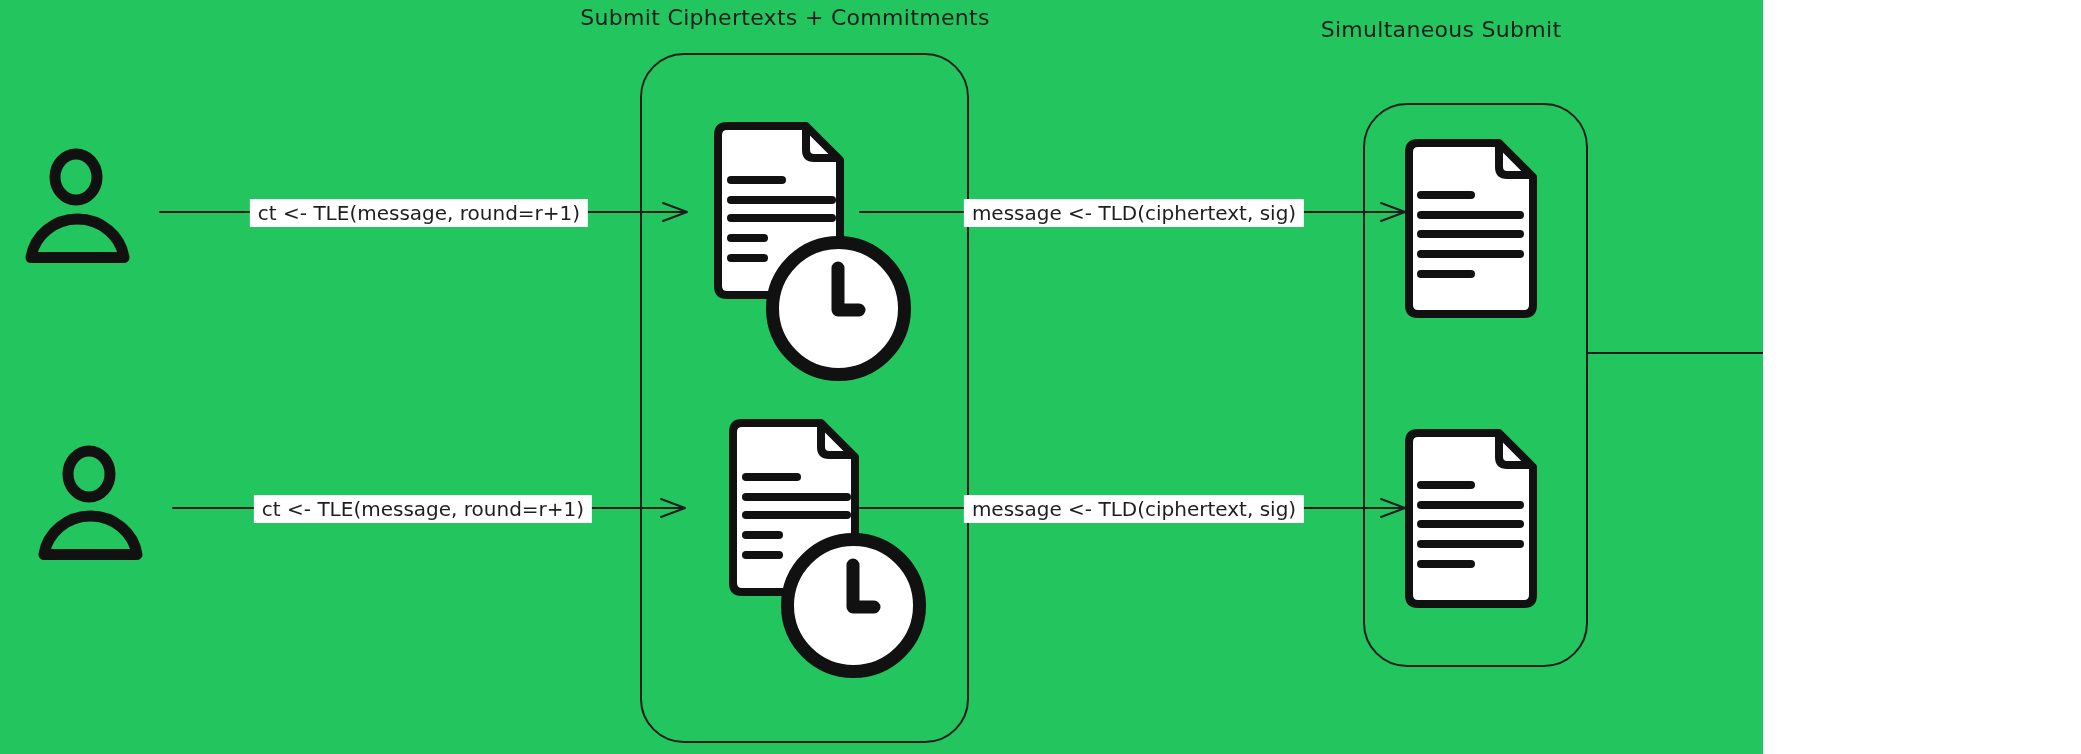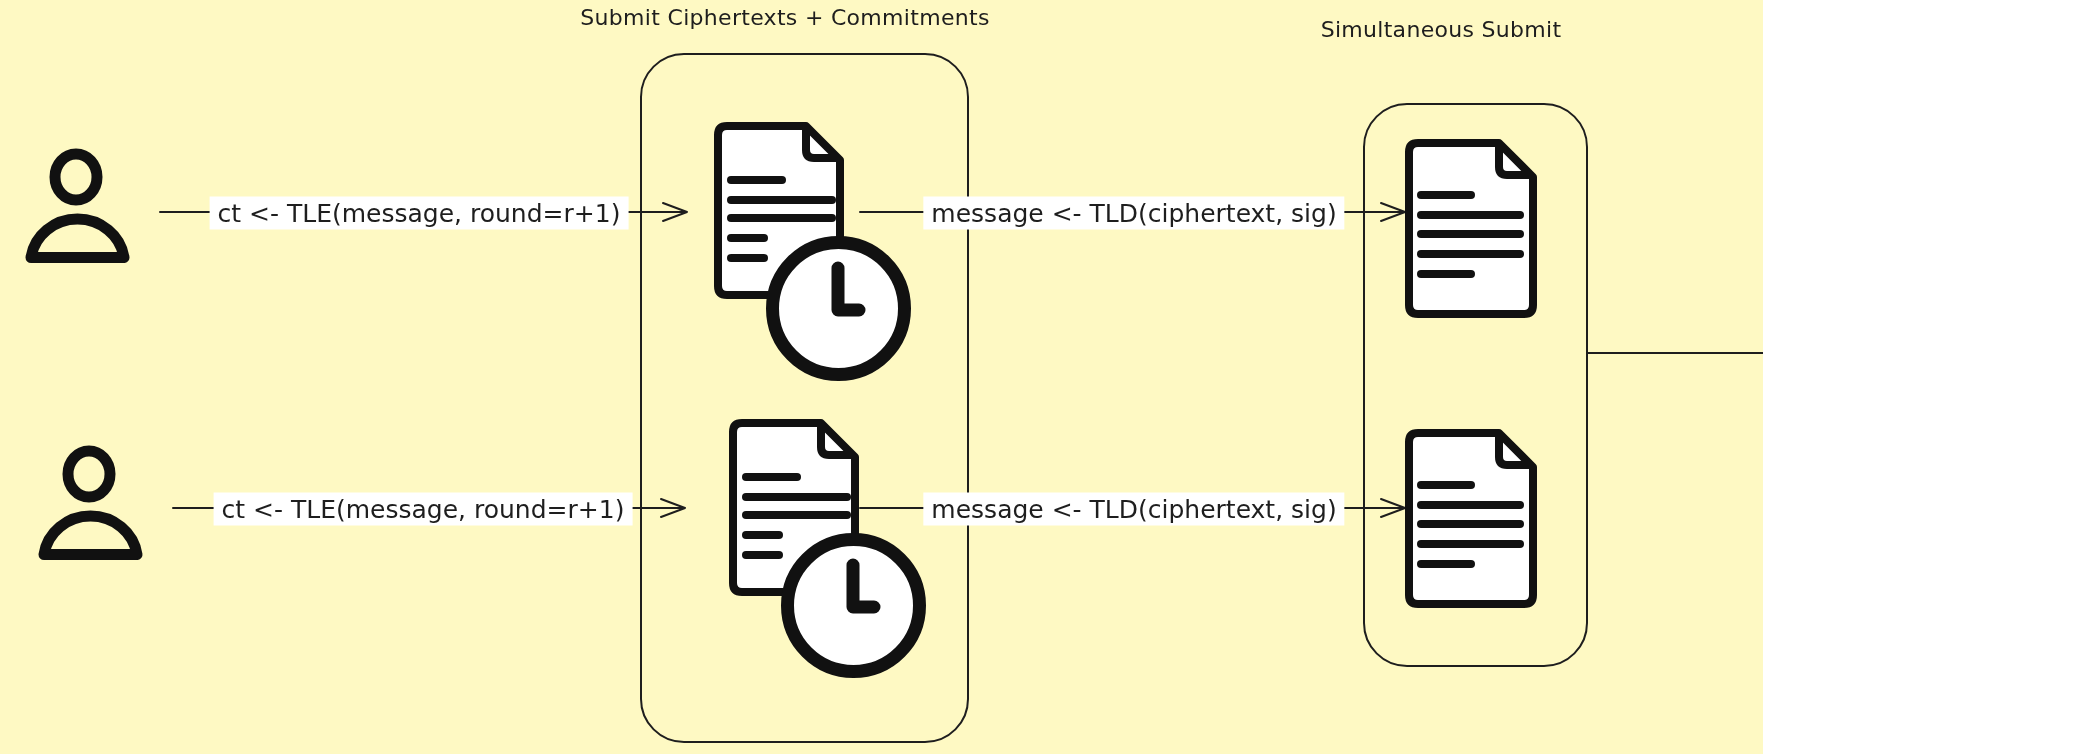--- a/index.html
+++ b/index.html
@@ -1,19 +1,19 @@
 <!DOCTYPE html>
 <html><head>
 <meta charset="utf-8">
 <style>
   html,body{margin:0;padding:0;background:#ffffff;}
   .canvas{
     position:relative;
     width:1763px;height:754px;
-    background:#fef9c3;
+    background:#22c55e;
     overflow:hidden;
     font-family:"DejaVu Sans",sans-serif;
     color:#1e1e1e;
   }
   .heading{
     position:absolute;
     transform:translateX(-50%);
     font-size:22px;
     letter-spacing:.3px;
     white-space:nowrap;
@@ -45,21 +45,21 @@
     stroke-width:2;
     fill:none;
     stroke-linecap:round;
     stroke-linejoin:round;
   }
   .arrow-label{
     position:absolute;
     transform:translate(-50%,-50%);
     background:#ffffff;
     padding:2px 8px;
-    font-size:25px;
+    font-size:20px;
     white-space:nowrap;
     color:#1e1e1e;
   }
   svg.icon{position:absolute;}
   .defs{position:absolute;width:0;height:0;overflow:hidden;}
 </style>
 </head>
 <body>
 
 <div class="canvas">

